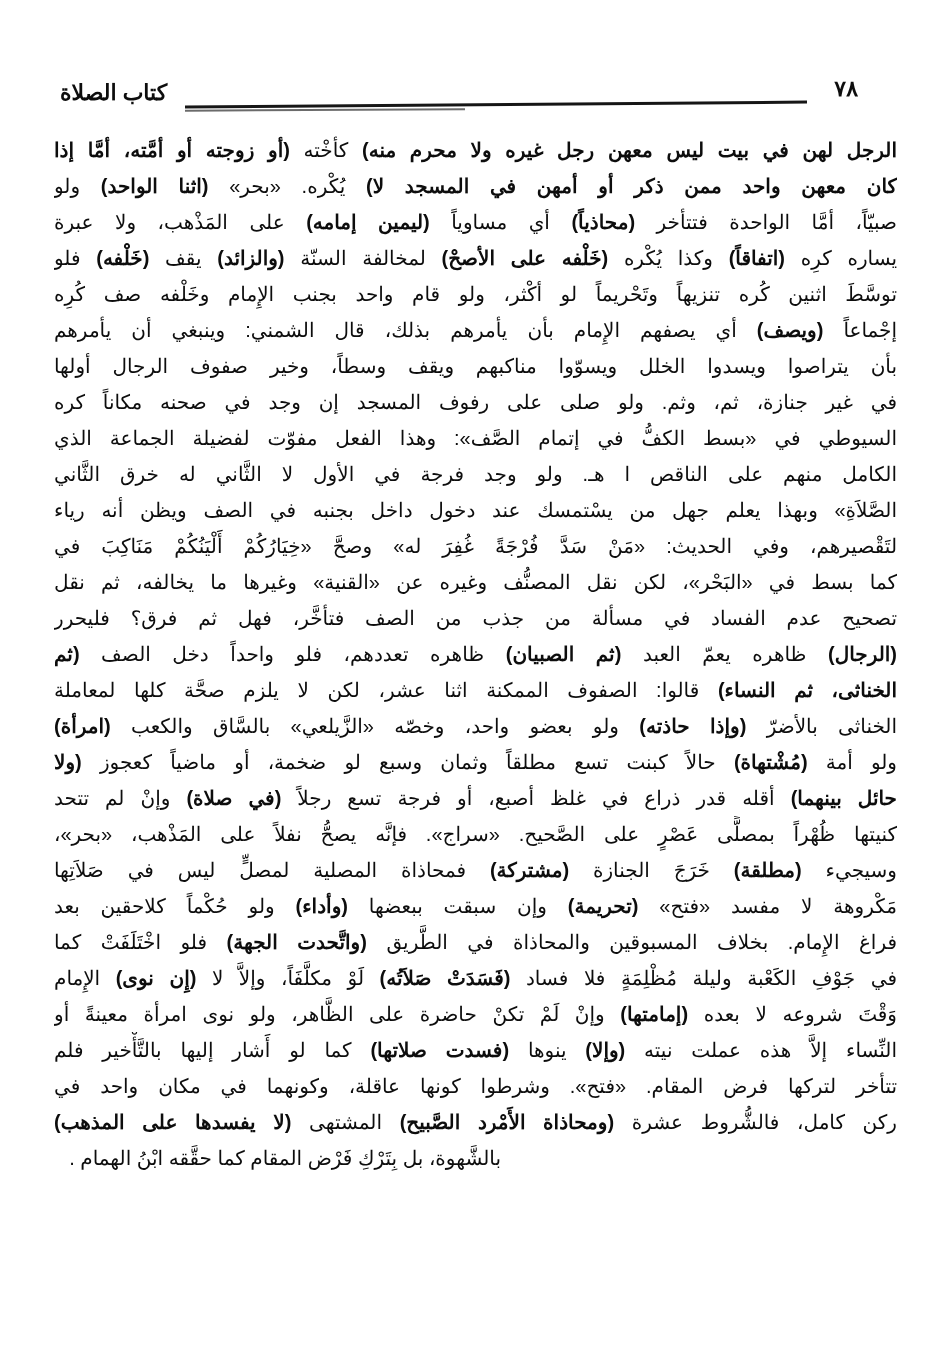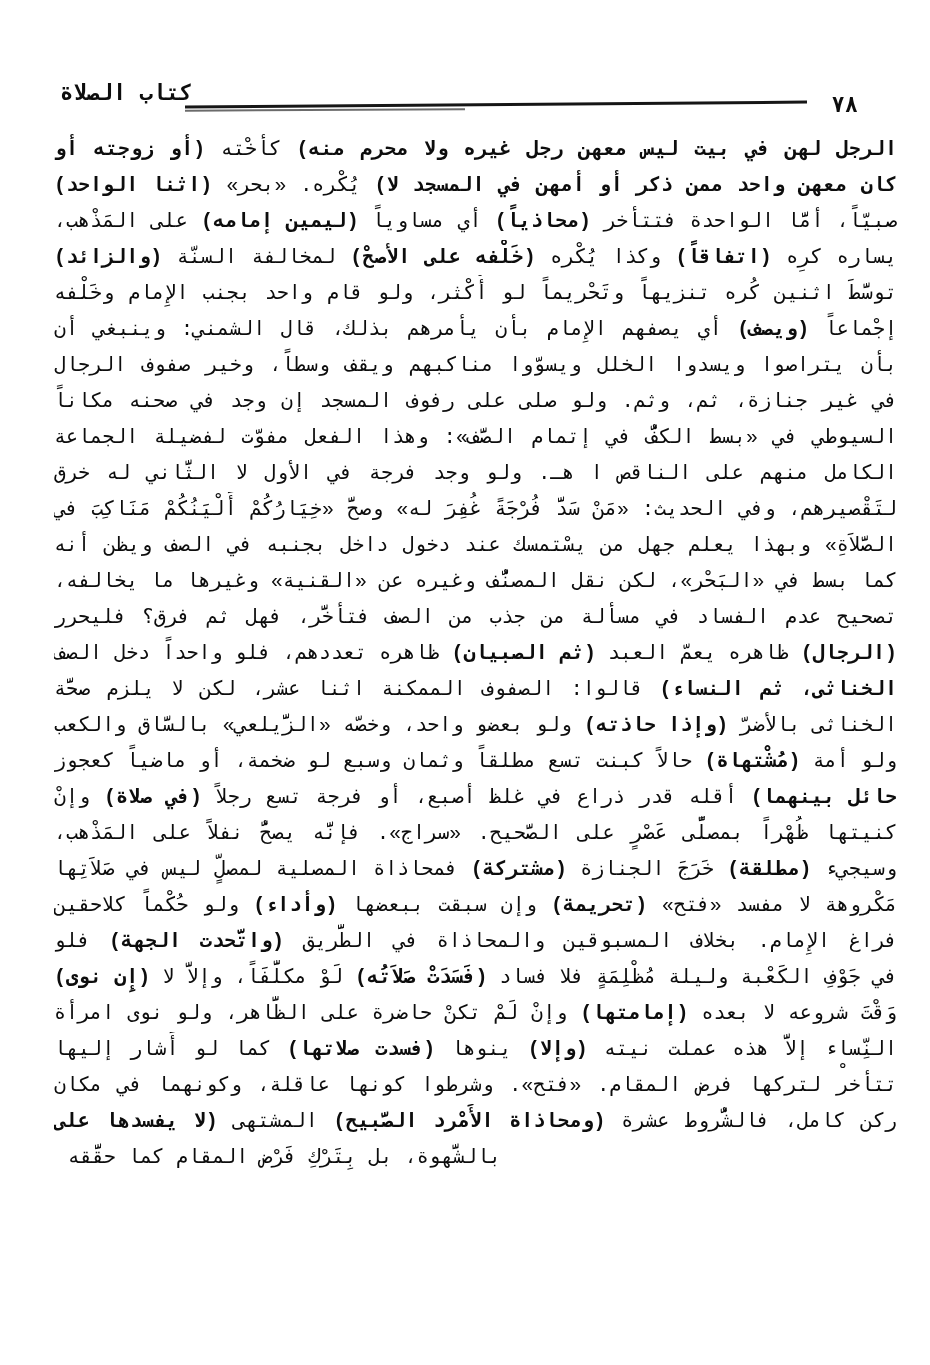--- a/index.html
+++ b/index.html
@@ -2,36 +2,36 @@
 <html lang="ar" dir="rtl"><head>
 <meta charset="utf-8">
 <style>
   html, body { margin: 0; padding: 0; background: #ffffff; }
   .page {
     position: relative;
     width: 930px;
     height: 1365px;
     background: #ffffff;
     overflow: hidden;
-    font-family: Liberation Mono, monospace;
+    font-family: Liberation Sans, sans-serif;
     color: #0d0d0d;
     direction: rtl;
   }
   
   .page-header { position: absolute; top: 0; left: 0; right: 0; height: 125px; }
   .section-title {
     position: absolute;
     left: 60px; top: 80px;
     font-size: 22px; font-weight: bold;
     letter-spacing: 0px;
     white-space: nowrap;
   }
   .page-number {
     position: absolute;
-    right: 72px; top: 92px;
+    right: 72px; top: 76px;
     font-size: 22px; font-weight: bold;
     white-space: nowrap;
   }
   .header-rule {
     position: absolute;
     left: 185px; top: 103px;
     width: 622px; height: 3px;
     background: #161616;
     transform: rotate(-0.45deg);
   }
@@ -83,22 +83,22 @@
       <div class="text-line"><span class="matn">الرجل لهن في بيت ليس معهن رجل غيره ولا محرم منه)</span> <span class="sharh">كأخْته</span> <span class="matn">(أو زوجته أو أمَّته، أمَّا إذا</span></div>
       <div class="text-line"><span class="matn">كان معهن واحد ممن ذكر أو أمهن في المسجد لا)</span> <span class="sharh">يُكْره. «بحر»</span> <span class="matn">(اثنا الواحد)</span> <span class="sharh">ولو</span></div>
       <div class="text-line"><span class="sharh">صبيّاً، أمَّا الواحدة فتتأخر</span> <span class="matn">(محاذياً)</span> <span class="sharh">أي مساوياً</span> <span class="matn">(ليمين إمامه)</span> <span class="sharh">على المَذْهب، ولا عبرة</span></div>
       <div class="text-line"><span class="sharh">يساره كرِه</span> <span class="matn">(اتفاقاً)</span> <span class="sharh">وكذا يُكْره</span> <span class="matn">(خَلْفه على الأصحْ)</span> <span class="sharh">لمخالفة السنّة</span> <span class="matn">(والزائد)</span> <span class="sharh">يقف</span> <span class="matn">(خَلْفه)</span> <span class="sharh">فلو</span></div>
       <div class="text-line"><span class="sharh">توسَّطَ اثنين كُره تنزيهاً وتَحْريماً لو أكْثر، ولو قام واحد بجنب الإِمام وخَلْفه صف كُرِه</span></div>
       <div class="text-line"><span class="sharh">إجْماعاً</span> <span class="matn">(ويصف)</span> <span class="sharh">أي يصفهم الإِمام بأن يأمرهم بذلك، قال الشمني: وينبغي أن يأمرهم</span></div>
       <div class="text-line"><span class="sharh">بأن يتراصوا ويسدوا الخلل ويسوّوا مناكبهم ويقف وسطاً، وخير صفوف الرجال أولها</span></div>
       <div class="text-line"><span class="sharh">في غير جنازة، ثم، وثم. ولو صلى على رفوف المسجد إن وجد في صحنه مكاناً كره</span></div>
       <div class="text-line"><span class="sharh">السيوطي في «بسط الكفُّ في إتمام الصَّف»: وهذا الفعل مفوّت لفضيلة الجماعة الذي</span></div>
       <div class="text-line"><span class="sharh">الكامل منهم على الناقص ا هـ. ولو وجد فرجة في الأول لا الثَّاني له خرق الثَّاني</span></div>
+      <div class="text-line"><span class="sharh">الصَّلاَةِ» وبهذا يعلم جهل من يسْتمسك عند دخول داخل بجنبه في الصف ويظن أنه رياء</span></div>
       <div class="text-line"><span class="sharh">لتَقْصيرهم، وفي الحديث: «مَنْ سَدَّ فُرْجَةً غُفِرَ له» وصحَّ «خِيَارُكُمْ أَلْيَنُكُمْ مَنَاكِبَ في</span></div>
-      <div class="text-line"><span class="sharh">الصَّلاَةِ» وبهذا يعلم جهل من يسْتمسك عند دخول داخل بجنبه في الصف ويظن أنه رياء</span></div>
       <div class="text-line"><span class="sharh">كما بسط في «البَحْر»، لكن نقل المصنُّف وغيره عن «القنية» وغيرها ما يخالفه، ثم نقل</span></div>
       <div class="text-line"><span class="sharh">تصحيح عدم الفساد في مسألة من جذب من الصف فتأخَّر، فهل ثم فرق؟ فليحرر</span></div>
       <div class="text-line"><span class="matn">(الرجال)</span> <span class="sharh">ظاهره يعمّ العبد</span> <span class="matn">(ثم الصبيان)</span> <span class="sharh">ظاهره تعددهم، فلو واحداً دخل الصف</span> <span class="matn">(ثم</span></div>
       <div class="text-line"><span class="matn">الخناثى، ثم النساء)</span> <span class="sharh">قالوا: الصفوف الممكنة اثنا عشر، لكن لا يلزم صحَّة كلها لمعاملة</span></div>
       <div class="text-line"><span class="sharh">الخناثى بالأضرّ</span> <span class="matn">(وإذا حاذته)</span> <span class="sharh">ولو بعضو واحد، وخصّه «الزَّيلعي» بالسَّاق والكعب</span> <span class="matn">(امرأة)</span></div>
       <div class="text-line"><span class="sharh">ولو أمة</span> <span class="matn">(مُشْتهاة)</span> <span class="sharh">حالاً كبنت تسع مطلقاً وثمان وسبع لو ضخمة، أو ماضياً كعجوز</span> <span class="matn">(ولا</span></div>
       <div class="text-line"><span class="matn">حائل بينهما)</span> <span class="sharh">أقله قدر ذراع في غلظ أصبع، أو فرجة تسع رجلاً</span> <span class="matn">(في صلاة)</span> <span class="sharh">وإنْ لم تتحد</span></div>
       <div class="text-line"><span class="sharh">كنيتها ظُهْراً بمصلًّى عَصْرٍ على الصَّحيح. «سراج». فإنَّه يصحُّ نفلاً على المَذْهب، «بحر»،</span></div>
       <div class="text-line"><span class="sharh">وسيجيء</span> <span class="matn">(مطلقة)</span> <span class="sharh">خَرَجَ الجنازة</span> <span class="matn">(مشتركة)</span> <span class="sharh">فمحاذاة المصلية لمصلٍّ ليس في صَلاَتِها</span></div>
       <div class="text-line"><span class="sharh">مَكْروهة لا مفسد «فتح»</span> <span class="matn">(تحريمة)</span> <span class="sharh">وإن سبقت ببعضها</span> <span class="matn">(وأداء)</span> <span class="sharh">ولو حُكْماً كلاحقين بعد</span></div>

